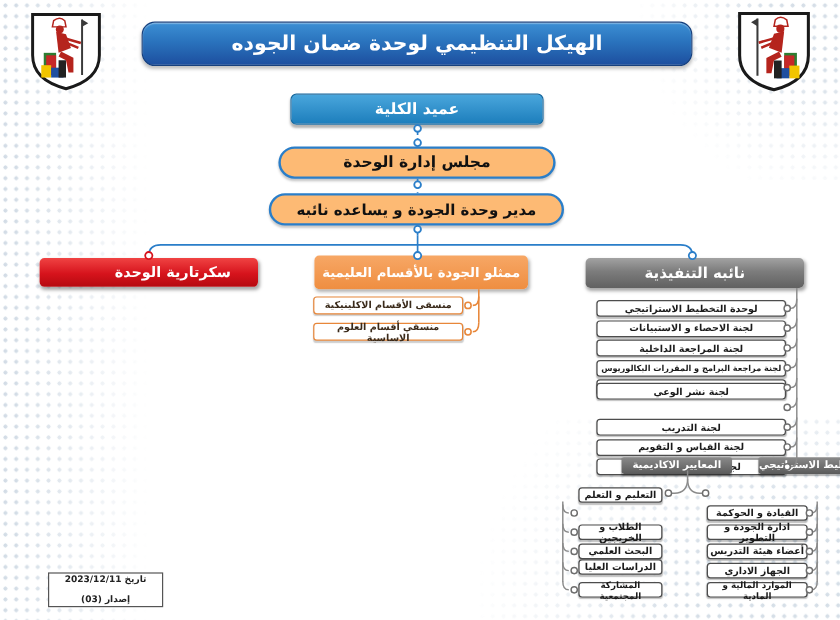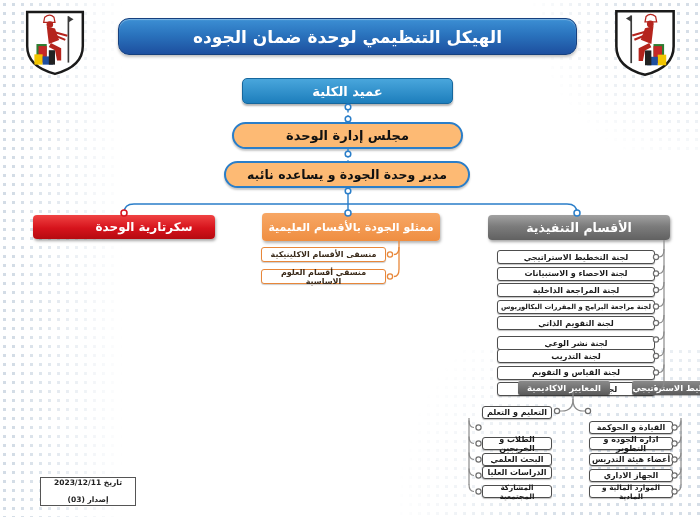--- a/index.html
+++ b/index.html
@@ -128,31 +128,31 @@
 </svg>
 
 <div class="abs box title-bar">الهيكل التنظيمي لوحدة ضمان الجوده</div>
 
 <div class="abs box dean">عميد الكلية</div>
 <div class="abs box pill board">مجلس إدارة الوحدة</div>
 <div class="abs box pill director">مدير وحدة الجودة و يساعده نائبه</div>
 
 <div class="abs box secretariat">سكرتارية الوحدة</div>
 <div class="abs box reps">ممثلو الجودة بالأقسام العليمية</div>
-<div class="abs box committees-hdr">الأقسام التنفيذية</div>
+<div class="abs box committees-hdr">نائبه التنفيذية</div>
 
 <div class="abs box rep-item" style="top:247px;">منسقى الأقسام الاكلينيكية</div>
 <div class="abs box rep-item" style="top:269px;">منسقي أقسام العلوم الاساسية</div>
 
-<div class="abs box sm-item committee" style="top:250px;">لجنة التخطيط الاستراتيجي</div>
+<div class="abs box sm-item committee" style="top:250px;">لوحدة التخطيط الاستراتيجي</div>
 <div class="abs box sm-item committee" style="top:266.5px;">لجنة الاحصاء و الاستبيانات</div>
 <div class="abs box sm-item committee" style="top:283px;">لجنة المراجعة الداخلية</div>
 <div class="abs box sm-item committee" style="top:299.5px;font-size:6.8px;">لجنة مراجعة البرامج و المقررات البكالوريوس</div>
 <div class="abs box sm-item committee" style="top:316px;">لجنة التقويم الذاتي</div>
-<div class="abs box sm-item committee" style="top:336px;">لجنة نشر الوعي</div>
+<div class="abs box sm-item committee" style="top:319px;">لجنة نشر الوعي</div>
 <div class="abs box sm-item committee" style="top:349px;">لجنة التدريب</div>
 <div class="abs box sm-item committee" style="top:365.5px;">لجنة القياس و التقويم</div>
 <div class="abs box sm-item committee" style="top:382px;">لجنة منسقى المعايير</div>
 
 <div class="abs box col-hdr" style="left:470px;width:92px;">المعايير الاكاديمية</div>
 <div class="abs box col-hdr" style="left:584px;width:91px;">التخطيط الاستراتيجي</div>
 
 <div class="abs box sm-item acad-item" style="top:406px;">التعليم و التعلم</div>
 <div class="abs box sm-item acad-item" style="top:437px;">الطلاب و الخريجين</div>
 <div class="abs box sm-item acad-item" style="top:453px;">البحث العلمي</div>

